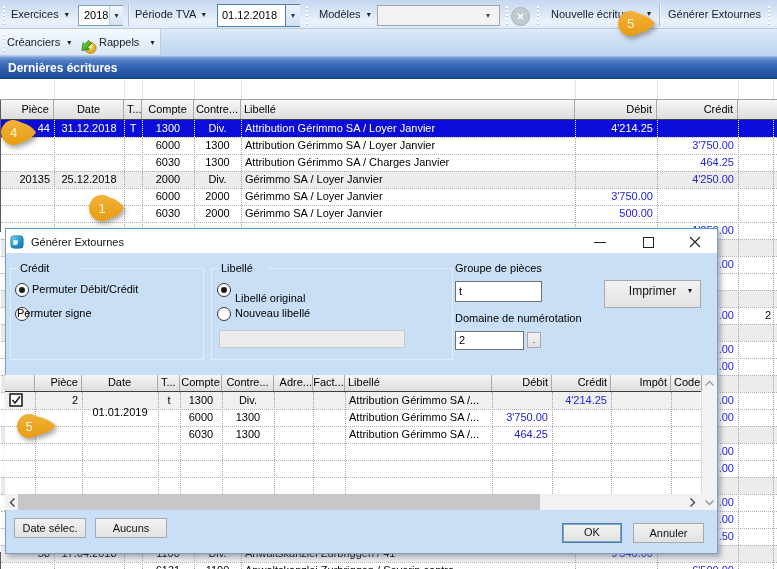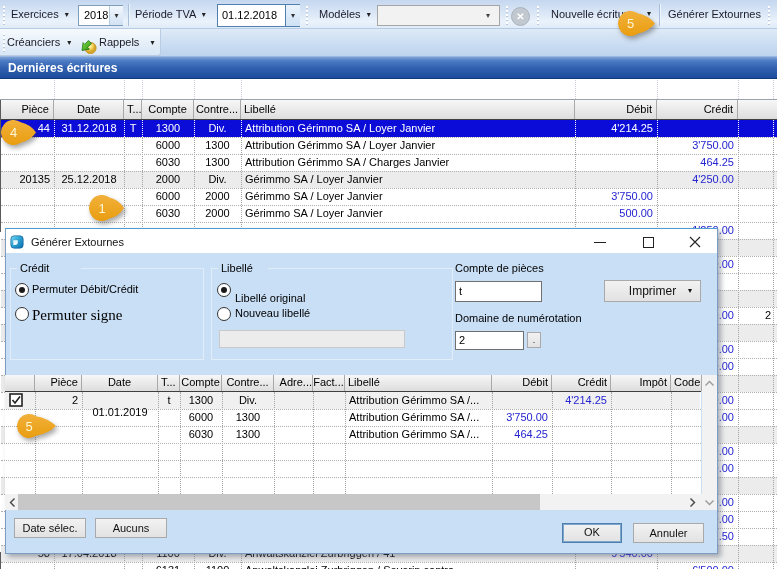--- a/index.html
+++ b/index.html
@@ -210,33 +210,33 @@
 <path d="M1 1 L11 11 M11 1 L1 11" stroke="#222" stroke-width="1.1"></path>
   </svg>
 <div class="abs" style="left:10px;top:268px;width:192px;height:90px;border:1px solid #e2edfa;"></div>
 <div class="abs" style="left:211px;top:268px;width:240px;height:90px;border:1px solid #e2edfa;"></div>
 <div class="abs" style="left:17px;top:262px;width:58px;font-size:11px;background:#c9dff6;padding:0 3px;">Crédit</div>
 <div class="abs" style="left:218px;top:262px;width:44px;font-size:11px;background:#c9dff6;padding:0 3px;">Libellé</div>
 <div class="abs" style="left:15px;top:283px;width:14px;height:14px;border-radius:50%;background:#fff;border:1px solid #333;box-sizing:border-box;"></div>
 <div class="abs" style="left:19px;top:287px;width:6px;height:6px;border-radius:50%;background:#1a1a1a;"></div>
 <div class="abs" style="left:32px;top:283px;font-size:11px;">Permuter Débit/Crédit</div>
 <div class="abs" style="left:15px;top:307px;width:14px;height:14px;border-radius:50%;background:#fff;border:1px solid #333;box-sizing:border-box;"></div>
-<div class="abs" style="left:32px;top:307px;font-size:15px;font-family:Liberation Serif, serif;">Permuter signe</div>
+<div class="abs" style="left:17px;top:307px;font-size:11px;">Permuter signe</div>
 <div class="abs" style="left:217px;top:283px;width:14px;height:14px;border-radius:50%;background:#fff;border:1px solid #333;box-sizing:border-box;"></div>
 <div class="abs" style="left:221px;top:287px;width:6px;height:6px;border-radius:50%;background:#1a1a1a;"></div>
 <div class="abs" style="left:235px;top:292px;font-size:11px;">Libellé original</div>
 <div class="abs" style="left:217px;top:307px;width:14px;height:14px;border-radius:50%;background:#fff;border:1px solid #333;box-sizing:border-box;"></div>
 <div class="abs" style="left:235px;top:307px;font-size:11px;">Nouveau libellé</div>
 <div class="abs" style="left:219px;top:330px;width:186px;height:18px;background:#ececec;border:1px solid #c9c9c9;box-sizing:border-box;"></div>
-<div class="abs" style="left:455px;top:262px;font-size:11px;">Compte de pièces</div>
+<div class="abs" style="left:455px;top:262px;font-size:11px;">Groupe de pièces</div>
 <div class="abs" style="left:455px;top:281px;width:87px;height:21px;background:#fff;border:1px solid #707070;box-sizing:border-box;font-size:11px;line-height:19px;padding-left:3px;">t</div>
 <div class="abs" style="left:455px;top:312px;font-size:11px;">Domaine de numérotation</div>
 <div class="abs" style="left:455px;top:331px;width:69px;height:19px;background:#fff;border:1px solid #707070;box-sizing:border-box;font-size:11px;line-height:17px;padding-left:3px;">2</div>
 <div class="btn" style="left:527px;top:332px;width:14px;height:16px;line-height:14px;font-size:9px;">.</div>
-<div class="btn" style="left:604px;top:280px;width:97px;height:22px;line-height:20px;">Imprimer<span style="position:absolute;right:8px;font-size:8px;">▾</span></div>
+<div class="btn" style="left:604px;top:280px;width:97px;height:28px;line-height:20px;">Imprimer<span style="position:absolute;right:8px;font-size:8px;">▾</span></div>
 <div class="abs" style="left:5px;top:375px;width:696px;height:119px;background:#fff;"></div>
 <div class="abs" style="left:5px;top:375px;width:696px;height:17px;background:linear-gradient(180deg,#f7f7f7,#dddddd);border-bottom:1px solid #3f3f3f;box-sizing:border-box;"></div>
 <div class="hdrcell" style="left:5px;top:375px;width:30px;height:16px;line-height:15px;padding-left:3px;"></div>
 <div class="hdrcell" style="left:35px;top:375px;width:47px;height:16px;line-height:15px;text-align:right;padding-right:3px;">Pièce</div>
 <div class="hdrcell" style="left:82px;top:375px;width:76px;height:16px;line-height:15px;text-align:center;">Date</div>
 <div class="hdrcell" style="left:158px;top:375px;width:22px;height:16px;line-height:15px;padding-left:3px;">T...</div>
 <div class="hdrcell" style="left:180px;top:375px;width:42px;height:16px;line-height:15px;text-align:center;">Compte</div>
 <div class="hdrcell" style="left:222px;top:375px;width:52px;height:16px;line-height:15px;text-align:center;">Contre...</div>
 <div class="hdrcell" style="left:274px;top:375px;width:39px;height:16px;line-height:15px;text-align:right;">Adre...</div>
 <div class="hdrcell" style="left:313px;top:375px;width:32px;height:16px;line-height:15px;text-align:center;">Fact...</div>

